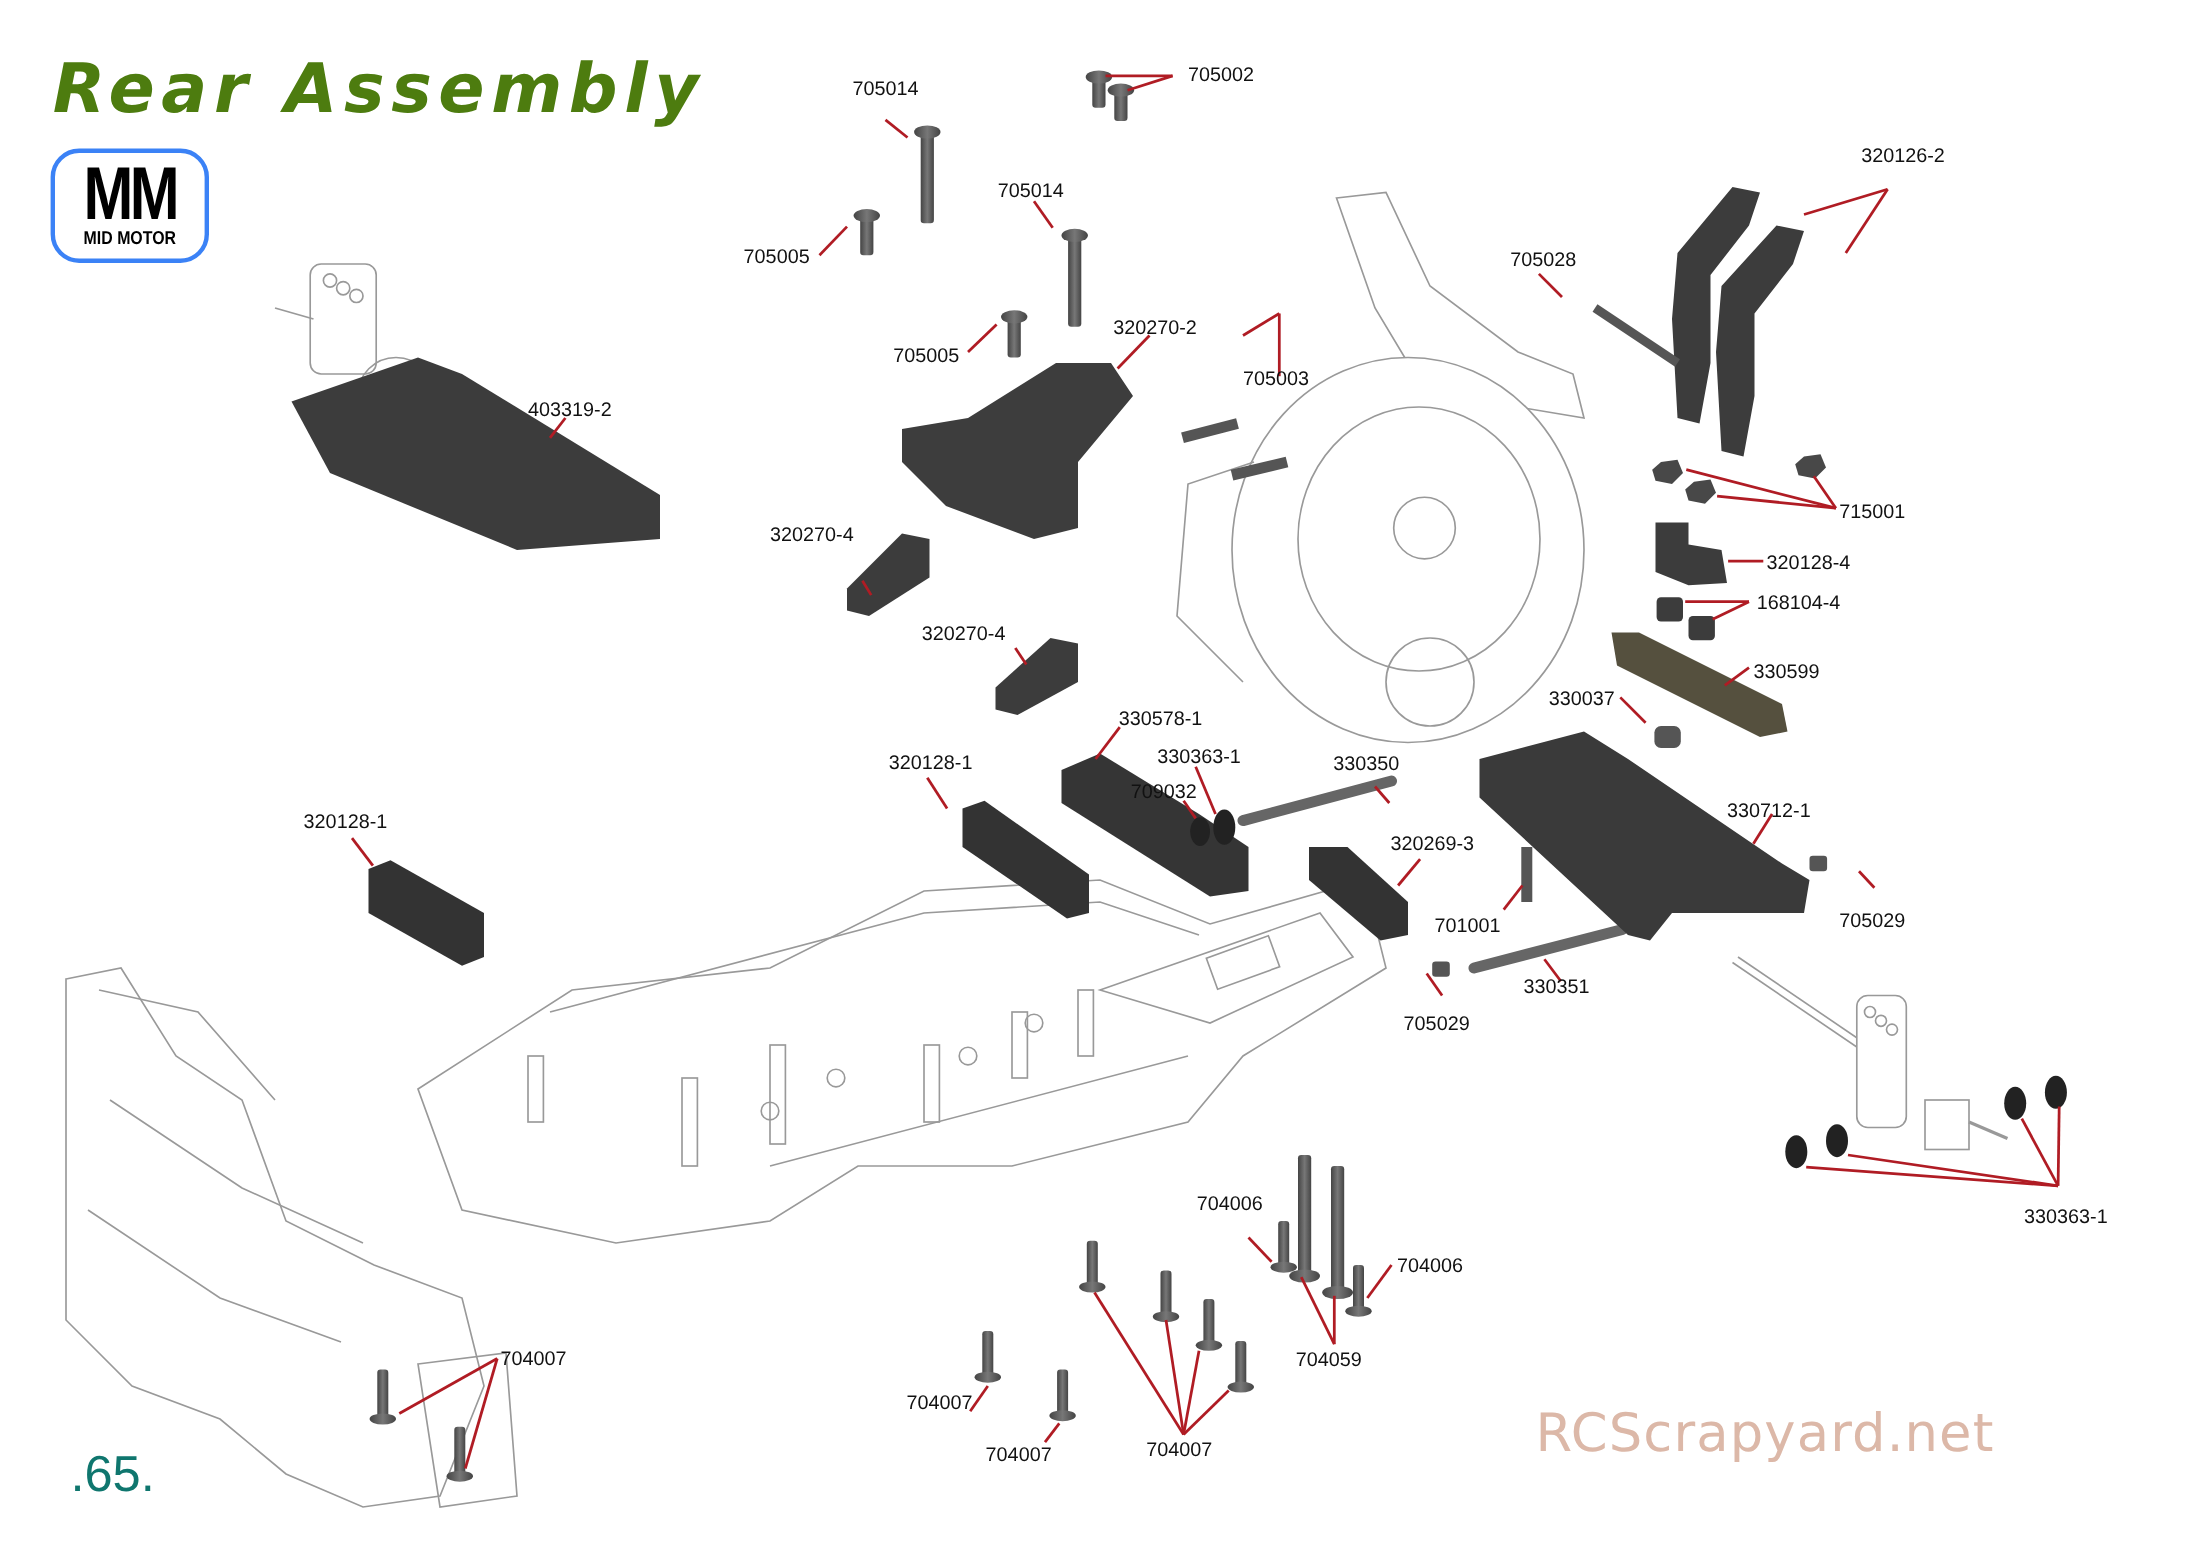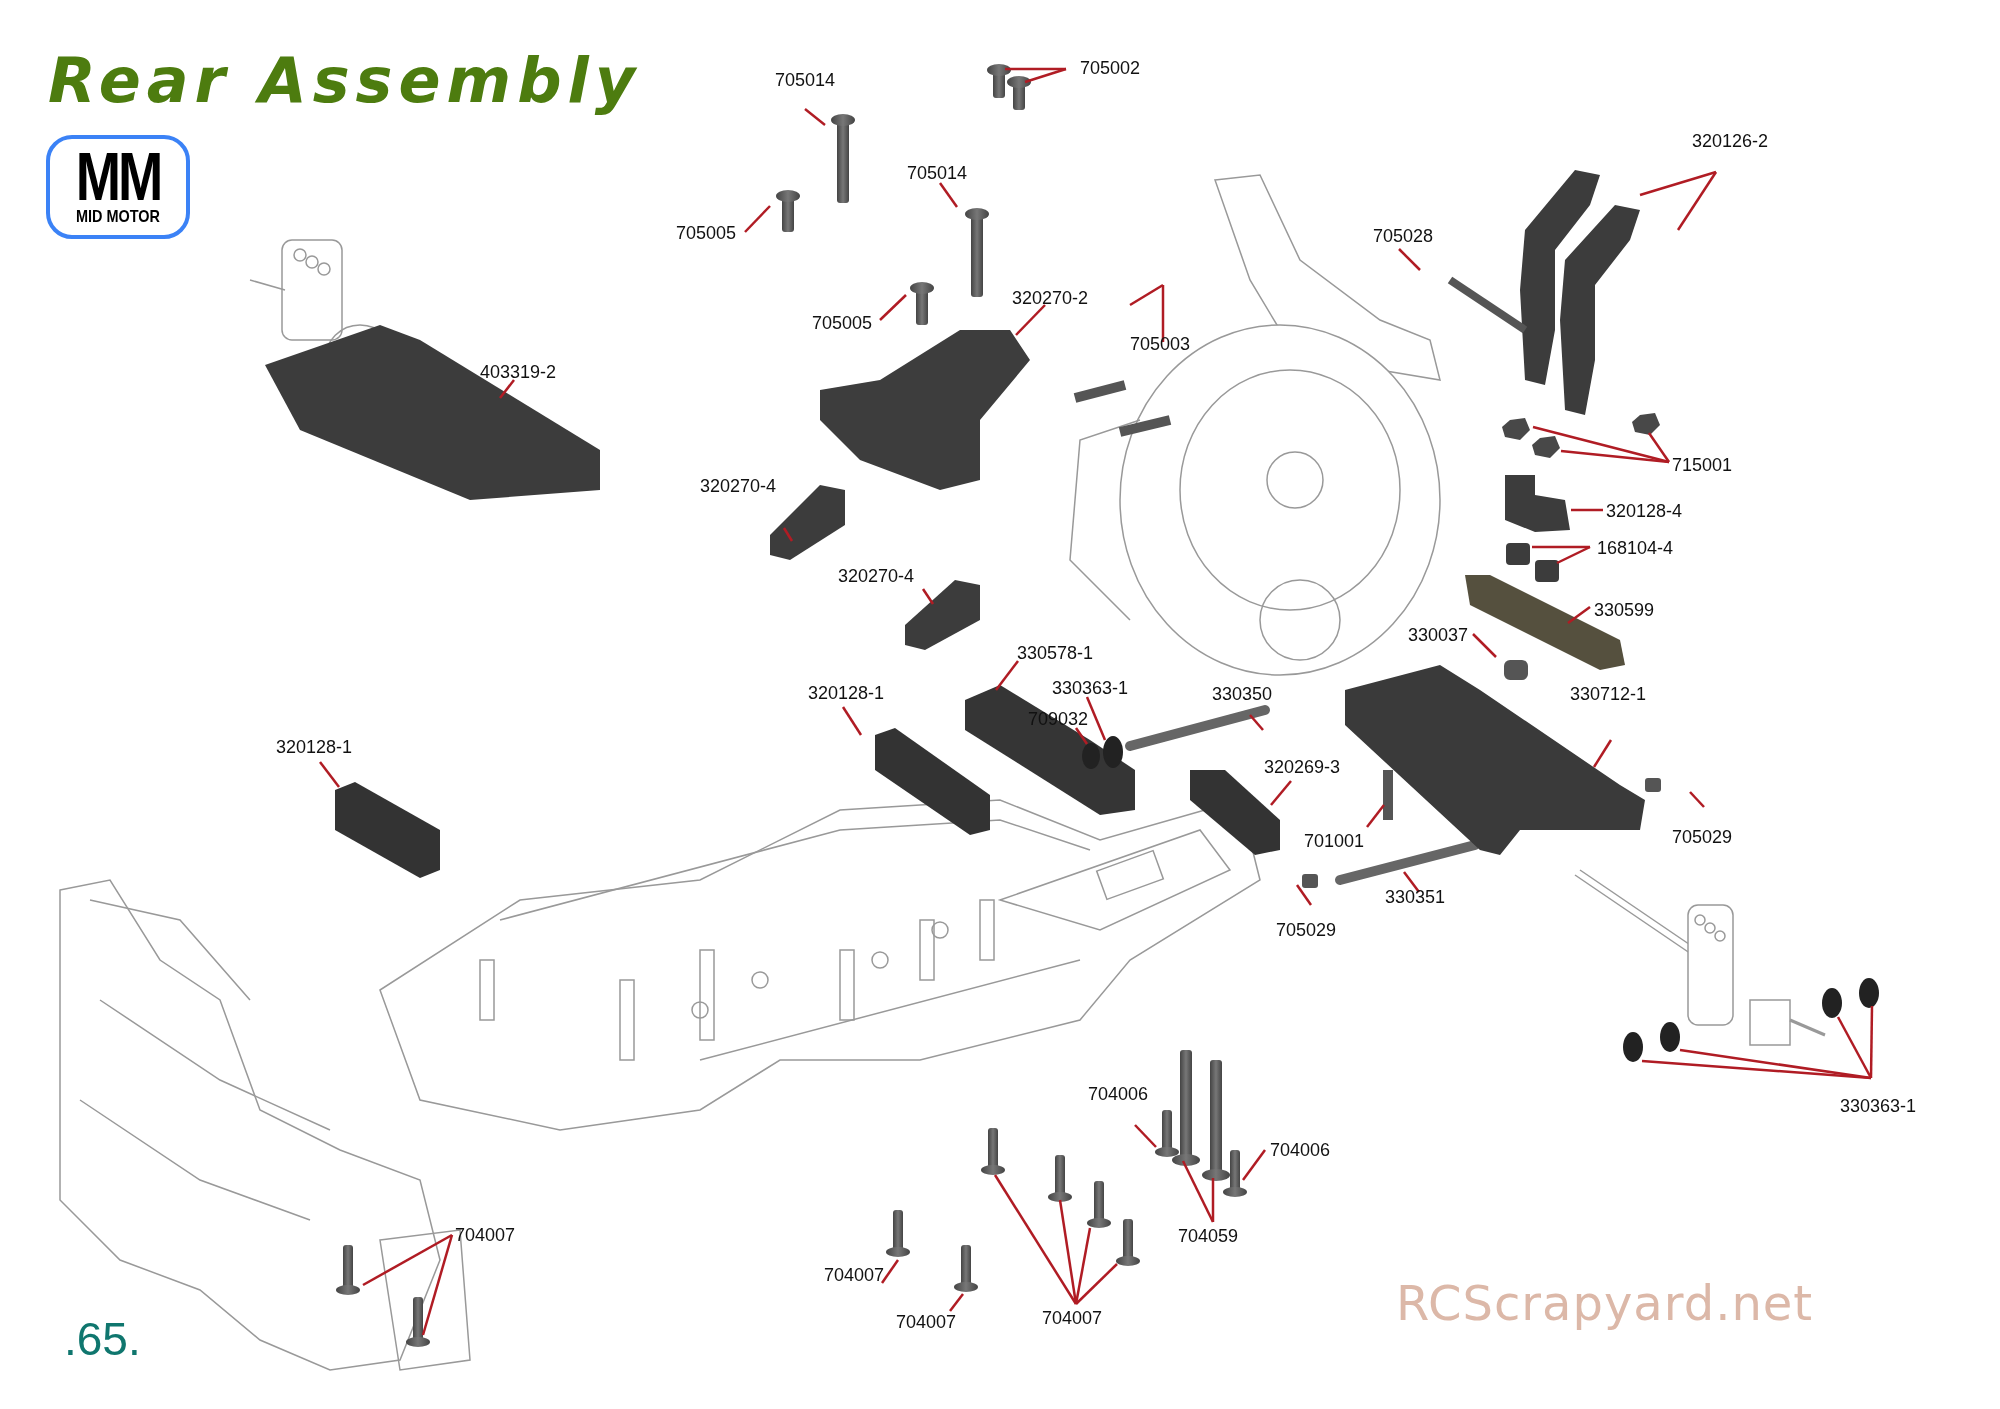--- a/index.html
+++ b/index.html
@@ -247,21 +247,21 @@
 <div class="lbl" style="left:700px;top:476px">320270-4</div>
 <div class="lbl" style="left:838px;top:566px">320270-4</div>
 <div class="lbl" style="left:1594px;top:600px">330599</div>
 <div class="lbl" style="left:1408px;top:625px">330037</div>
 <div class="lbl" style="left:1017px;top:643px">330578-1</div>
 <div class="lbl" style="left:808px;top:683px">320128-1</div>
 <div class="lbl" style="left:276px;top:737px">320128-1</div>
 <div class="lbl" style="left:1052px;top:678px">330363-1</div>
 <div class="lbl" style="left:1028px;top:709px">709032</div>
 <div class="lbl" style="left:1212px;top:684px">330350</div>
-<div class="lbl" style="left:1570px;top:684px">330712-1</div>
+<div class="lbl" style="left:1570px;top:727px">330712-1</div>
 <div class="lbl" style="left:1264px;top:757px">320269-3</div>
 <div class="lbl" style="left:1672px;top:827px">705029</div>
 <div class="lbl" style="left:1304px;top:831px">701001</div>
 <div class="lbl" style="left:1385px;top:887px">330351</div>
 <div class="lbl" style="left:1276px;top:920px">705029</div>
 <div class="lbl" style="left:1840px;top:1096px">330363-1</div>
 <div class="lbl" style="left:1088px;top:1084px">704006</div>
 <div class="lbl" style="left:1270px;top:1140px">704006</div>
 <div class="lbl" style="left:1178px;top:1226px">704059</div>
 <div class="lbl" style="left:824px;top:1265px">704007</div>

